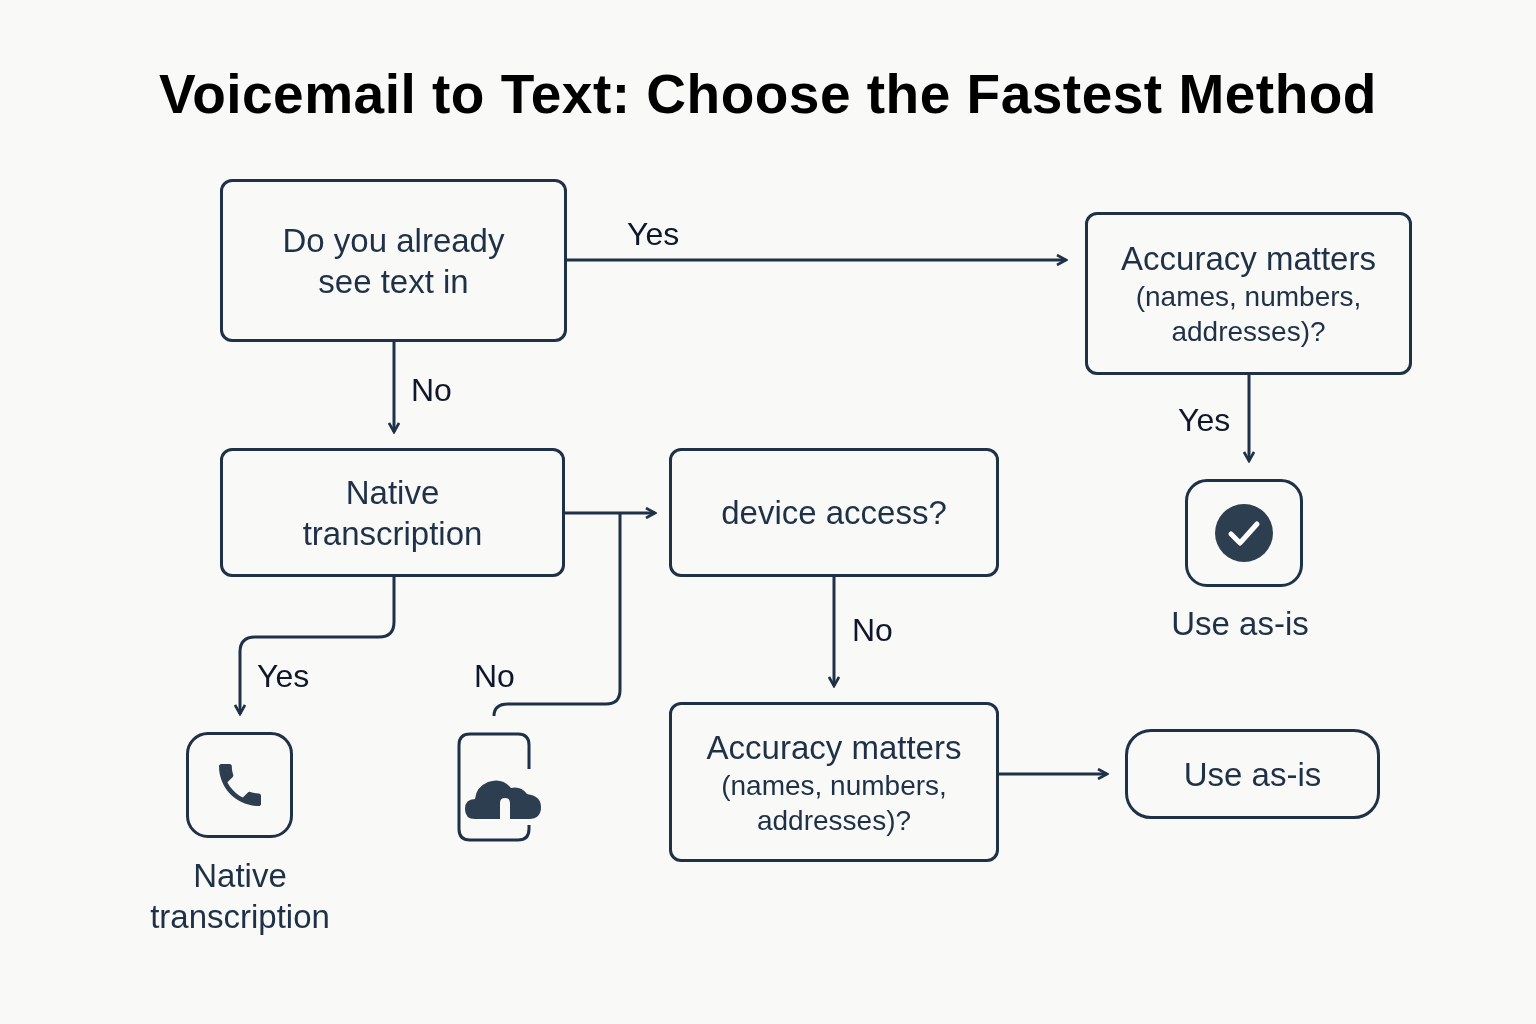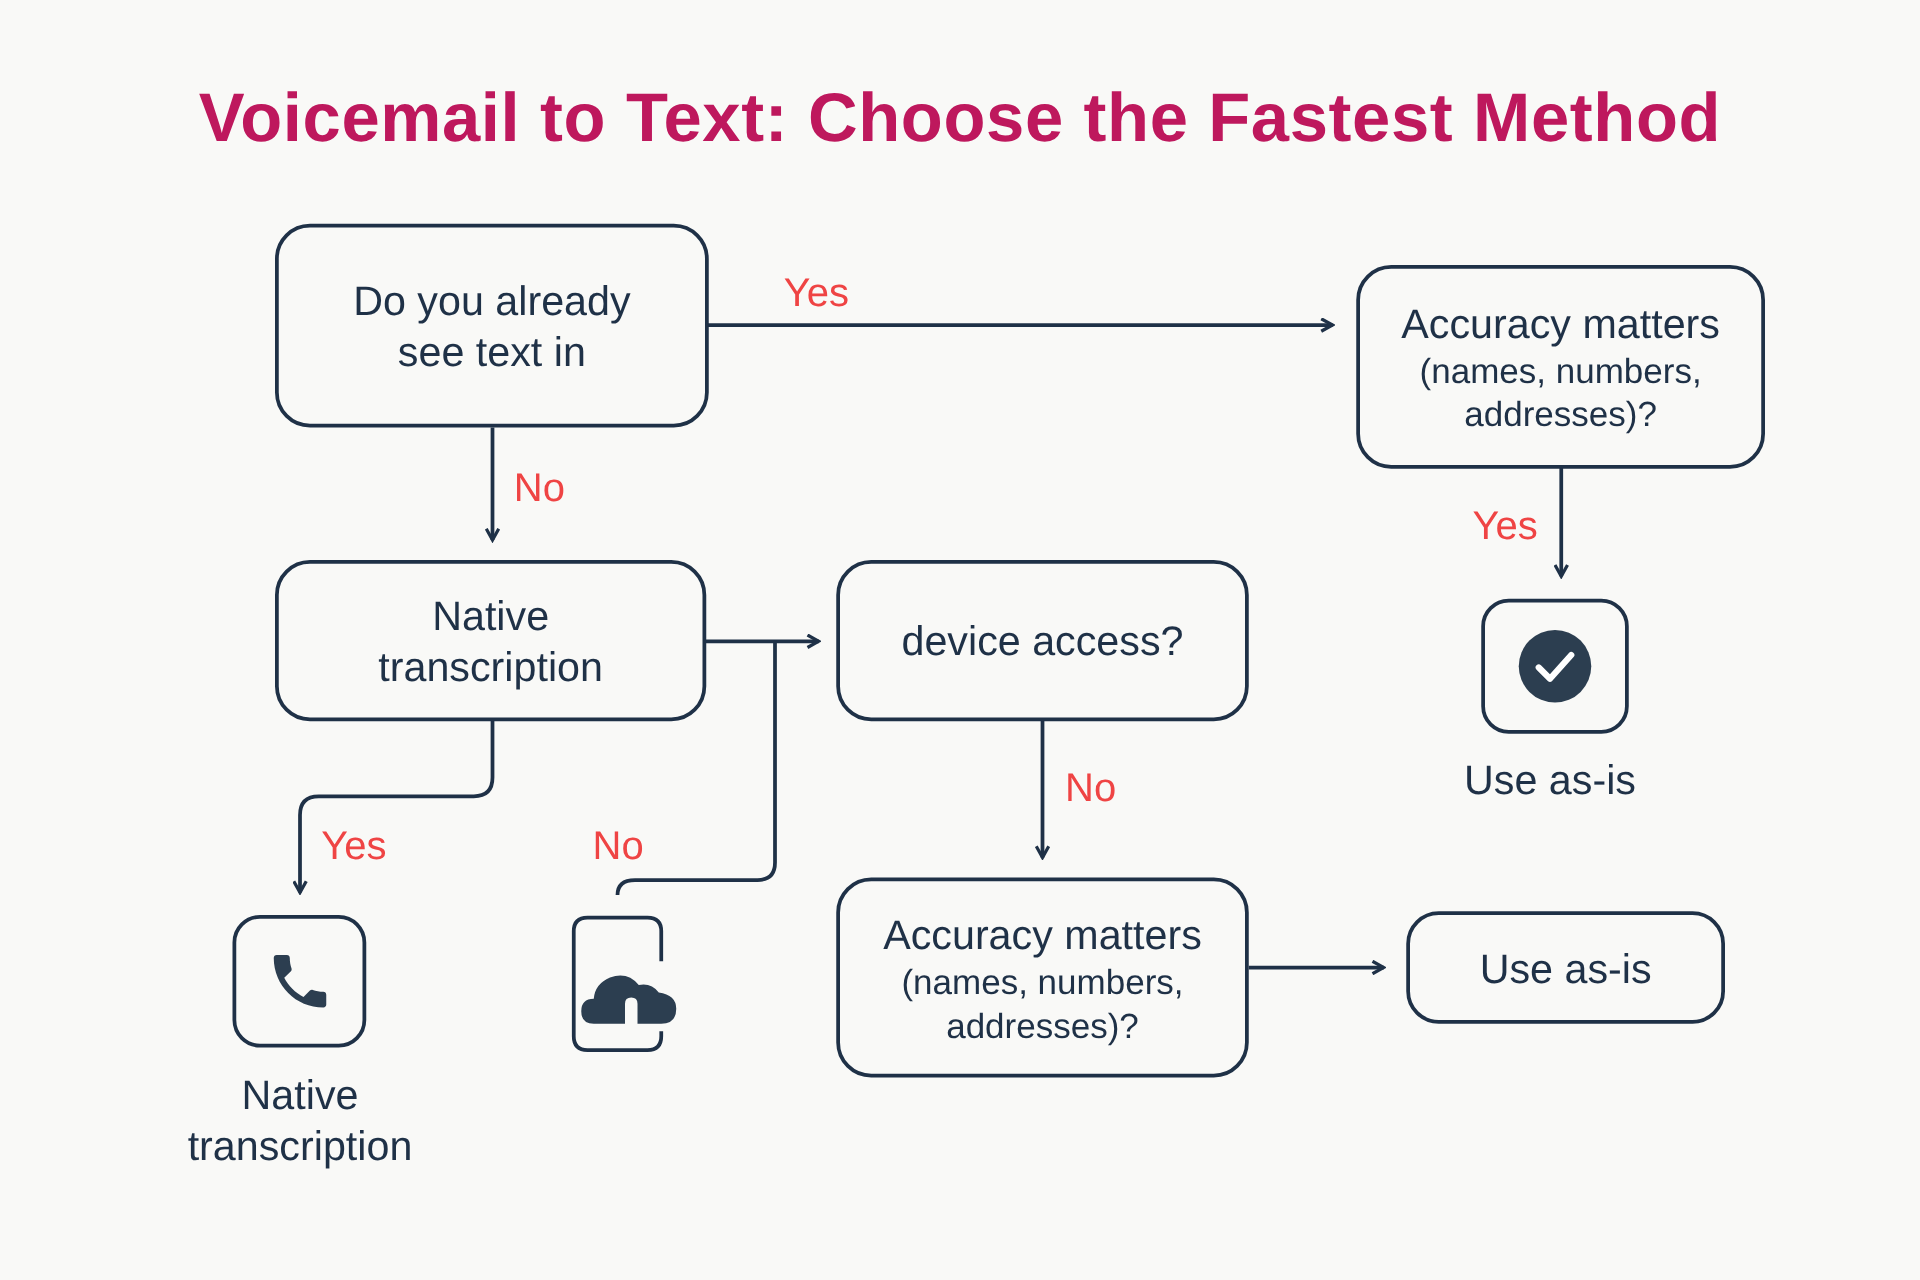--- a/index.html
+++ b/index.html
@@ -6,32 +6,32 @@
     body {
       width: 1536px; height: 1024px; overflow: hidden;
       background: #f9f9f7;
       font-family: "Liberation Sans", "DejaVu Sans", sans-serif;
       color: #1f3147;
       position: relative;
     }
     .title {
       position: absolute; left: 0; top: 62px; width: 1536px;
       text-align: center; font-size: 55px; font-weight: bold;
-      color: #be185d; letter-spacing: 0.5px;
+      color: #000000; letter-spacing: 0.5px;
     }
     svg.wires { position: absolute; left: 0; top: 0; }
     .node {
       position: absolute; box-sizing: border-box;
-      border: 3px solid #1f3147; border-radius: 28px;
+      border: 3px solid #1f3147; border-radius: 12px;
       display: flex; flex-direction: column; align-items: center; justify-content: center;
       text-align: center; background: transparent;
     }
     .node .l1 { font-size: 33px; line-height: 41px; }
     .node .l2 { font-size: 28px; line-height: 35px; text-align: center; }
-    .lbl { position: absolute; font-size: 32px; color: #ef4444; }
+    .lbl { position: absolute; font-size: 32px; color: #0f172a; }
     .iconbox {
       position: absolute; box-sizing: border-box;
       border: 3px solid #1f3147; border-radius: 22px;
       display: flex; align-items: center; justify-content: center;
     }
     .caption {
       position: absolute; text-align: center; font-size: 33px; line-height: 41px;
       color: #1f3147;
     }
   </style>

